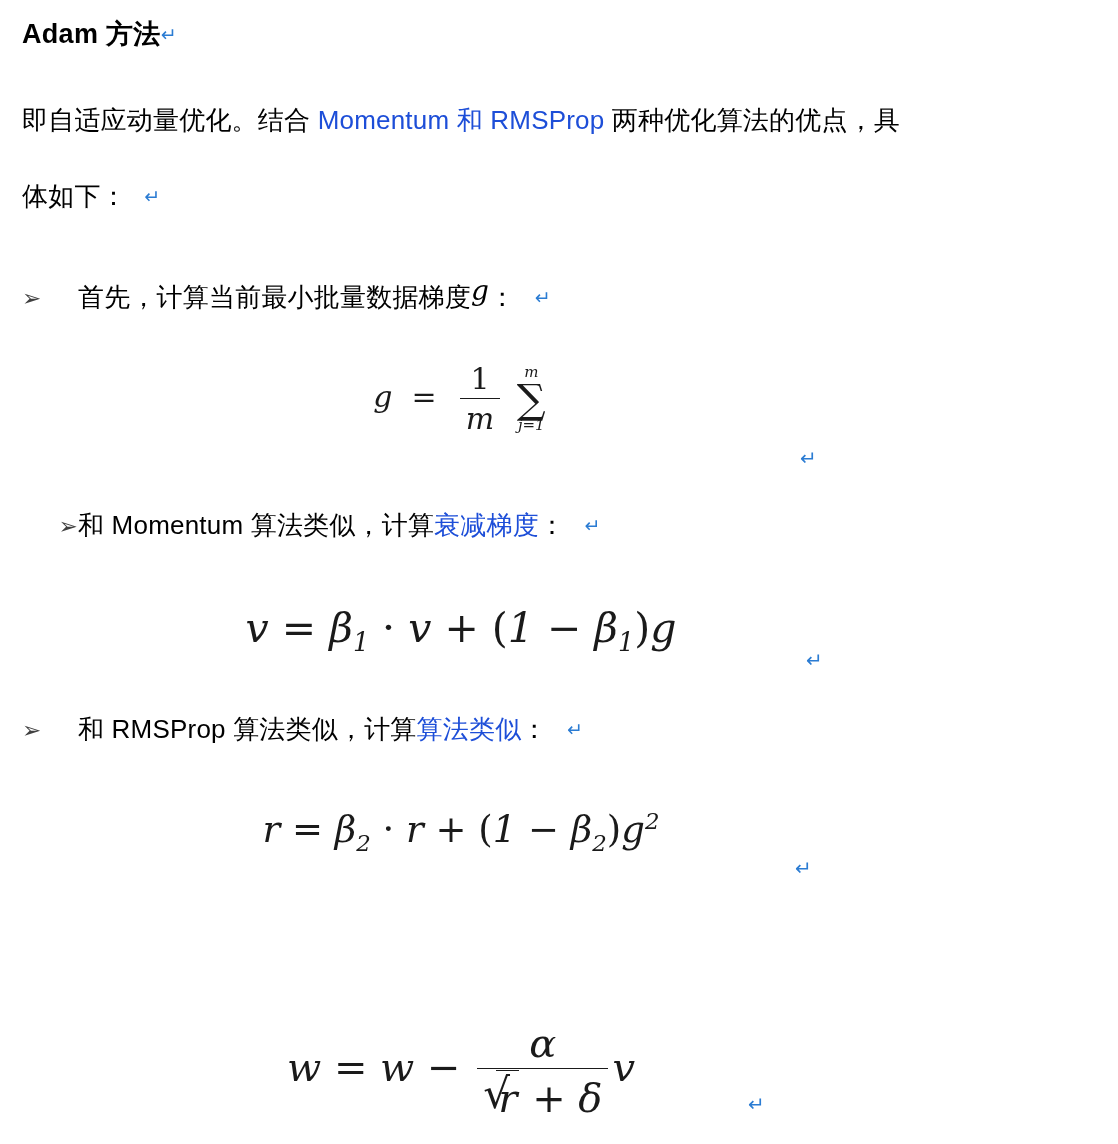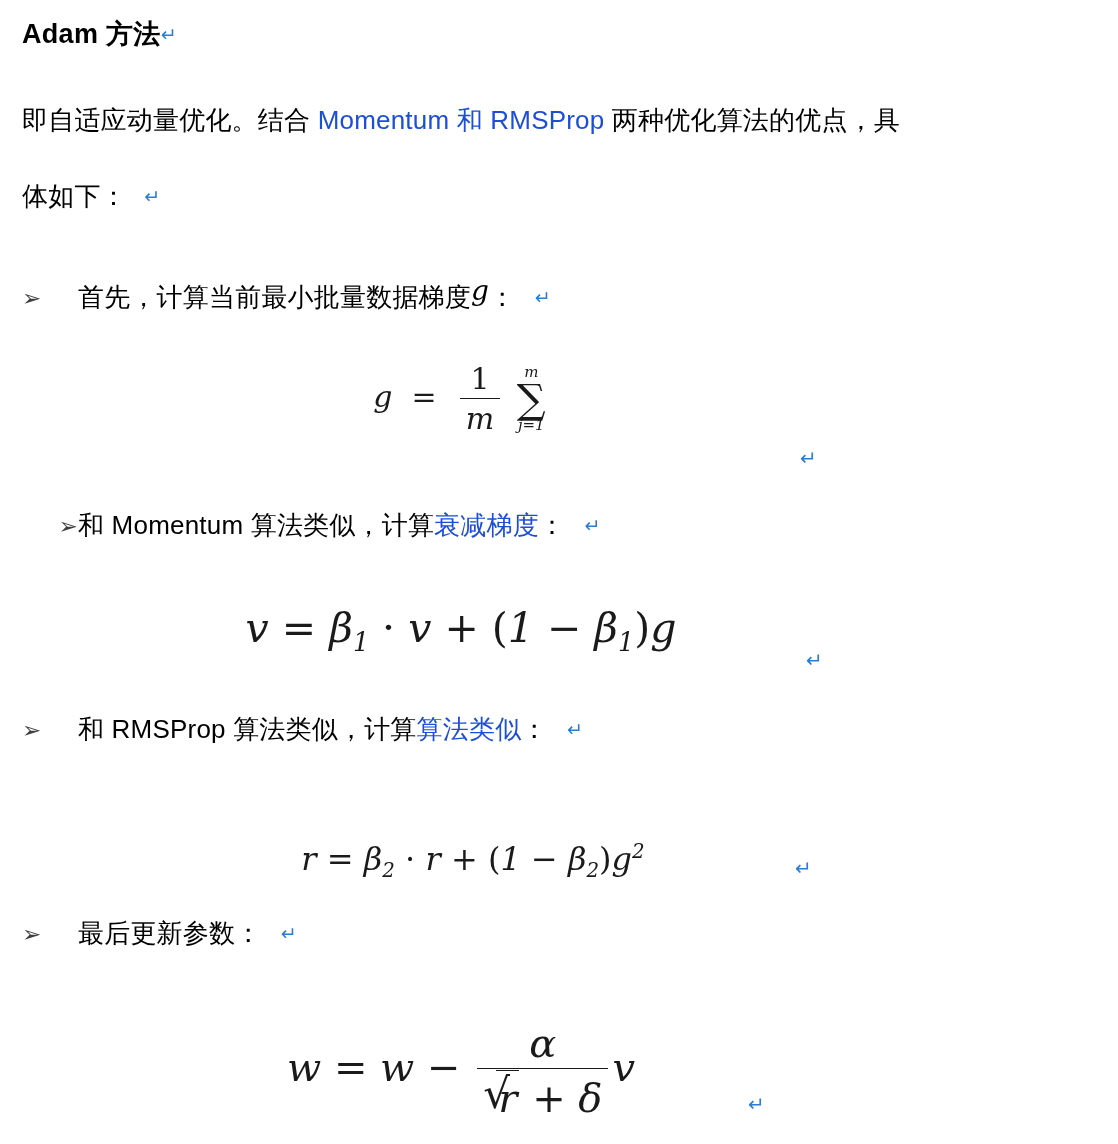--- a/index.html
+++ b/index.html
@@ -84,21 +84,21 @@
     position: absolute;
     font-family: "DejaVu Serif", serif;
     font-style: italic;
     color: #1a1a1a;
     text-align: center;
     width: 100%;
     left: 0;
   }
   .f1 { top: 360px; font-size: 30px; }
   .f2 { top: 604px; font-size: 41px; }
-  .f3 { top: 840px; font-size: 32px; margin-left: 12px; }
+  .f3 { top: 808px; font-size: 37px; }
   .f4 { top: 1018px; font-size: 40px; }
 
   .frac {
     display: inline-block;
     vertical-align: middle;
     text-align: center;
     margin: 0 4px;
   }
   .frac .num {
     display: block;
@@ -223,24 +223,20 @@
   <div class="bullet-row b3">
     <span class="arrow">➢</span><span>和 RMSProp 算法类似，计算</span><span class="red">算法类似</span><span>：</span>
     <span class="pilcrow" style="margin-left:12px">↵</span>
   </div>
 
   <div class="formula f3">
     r&nbsp;<span class="upr">=</span>&nbsp;β<sub class="s upr">2</sub>&nbsp;<span class="upr">·</span>&nbsp;r&nbsp;<span class="upr">+</span>&nbsp;<span class="upr">(</span>1&nbsp;<span class="upr">−</span>&nbsp;β<sub class="s upr">2</sub><span class="upr">)</span>g<sup class="s upr">2</sup>
   </div>
   <div class="mark m3">↵</div>
 
-  <div class="bullet-row b4">
-    <span class="arrow">➢</span><span>最后更新参数：</span>
-    <span class="pilcrow" style="margin-left:12px">↵</span>
-  </div>
 
   <div class="formula f4">
     w&nbsp;<span class="upr">=</span>&nbsp;w&nbsp;<span class="upr">−</span>
     <span class="frac">
       <span class="num">α</span>
       <span class="den"><span class="sqrt"><span class="radicand">r</span></span>&nbsp;<span class="upr">+</span>&nbsp;δ</span>
     </span>v
   </div>
   <div class="mark m4">↵</div>
 

